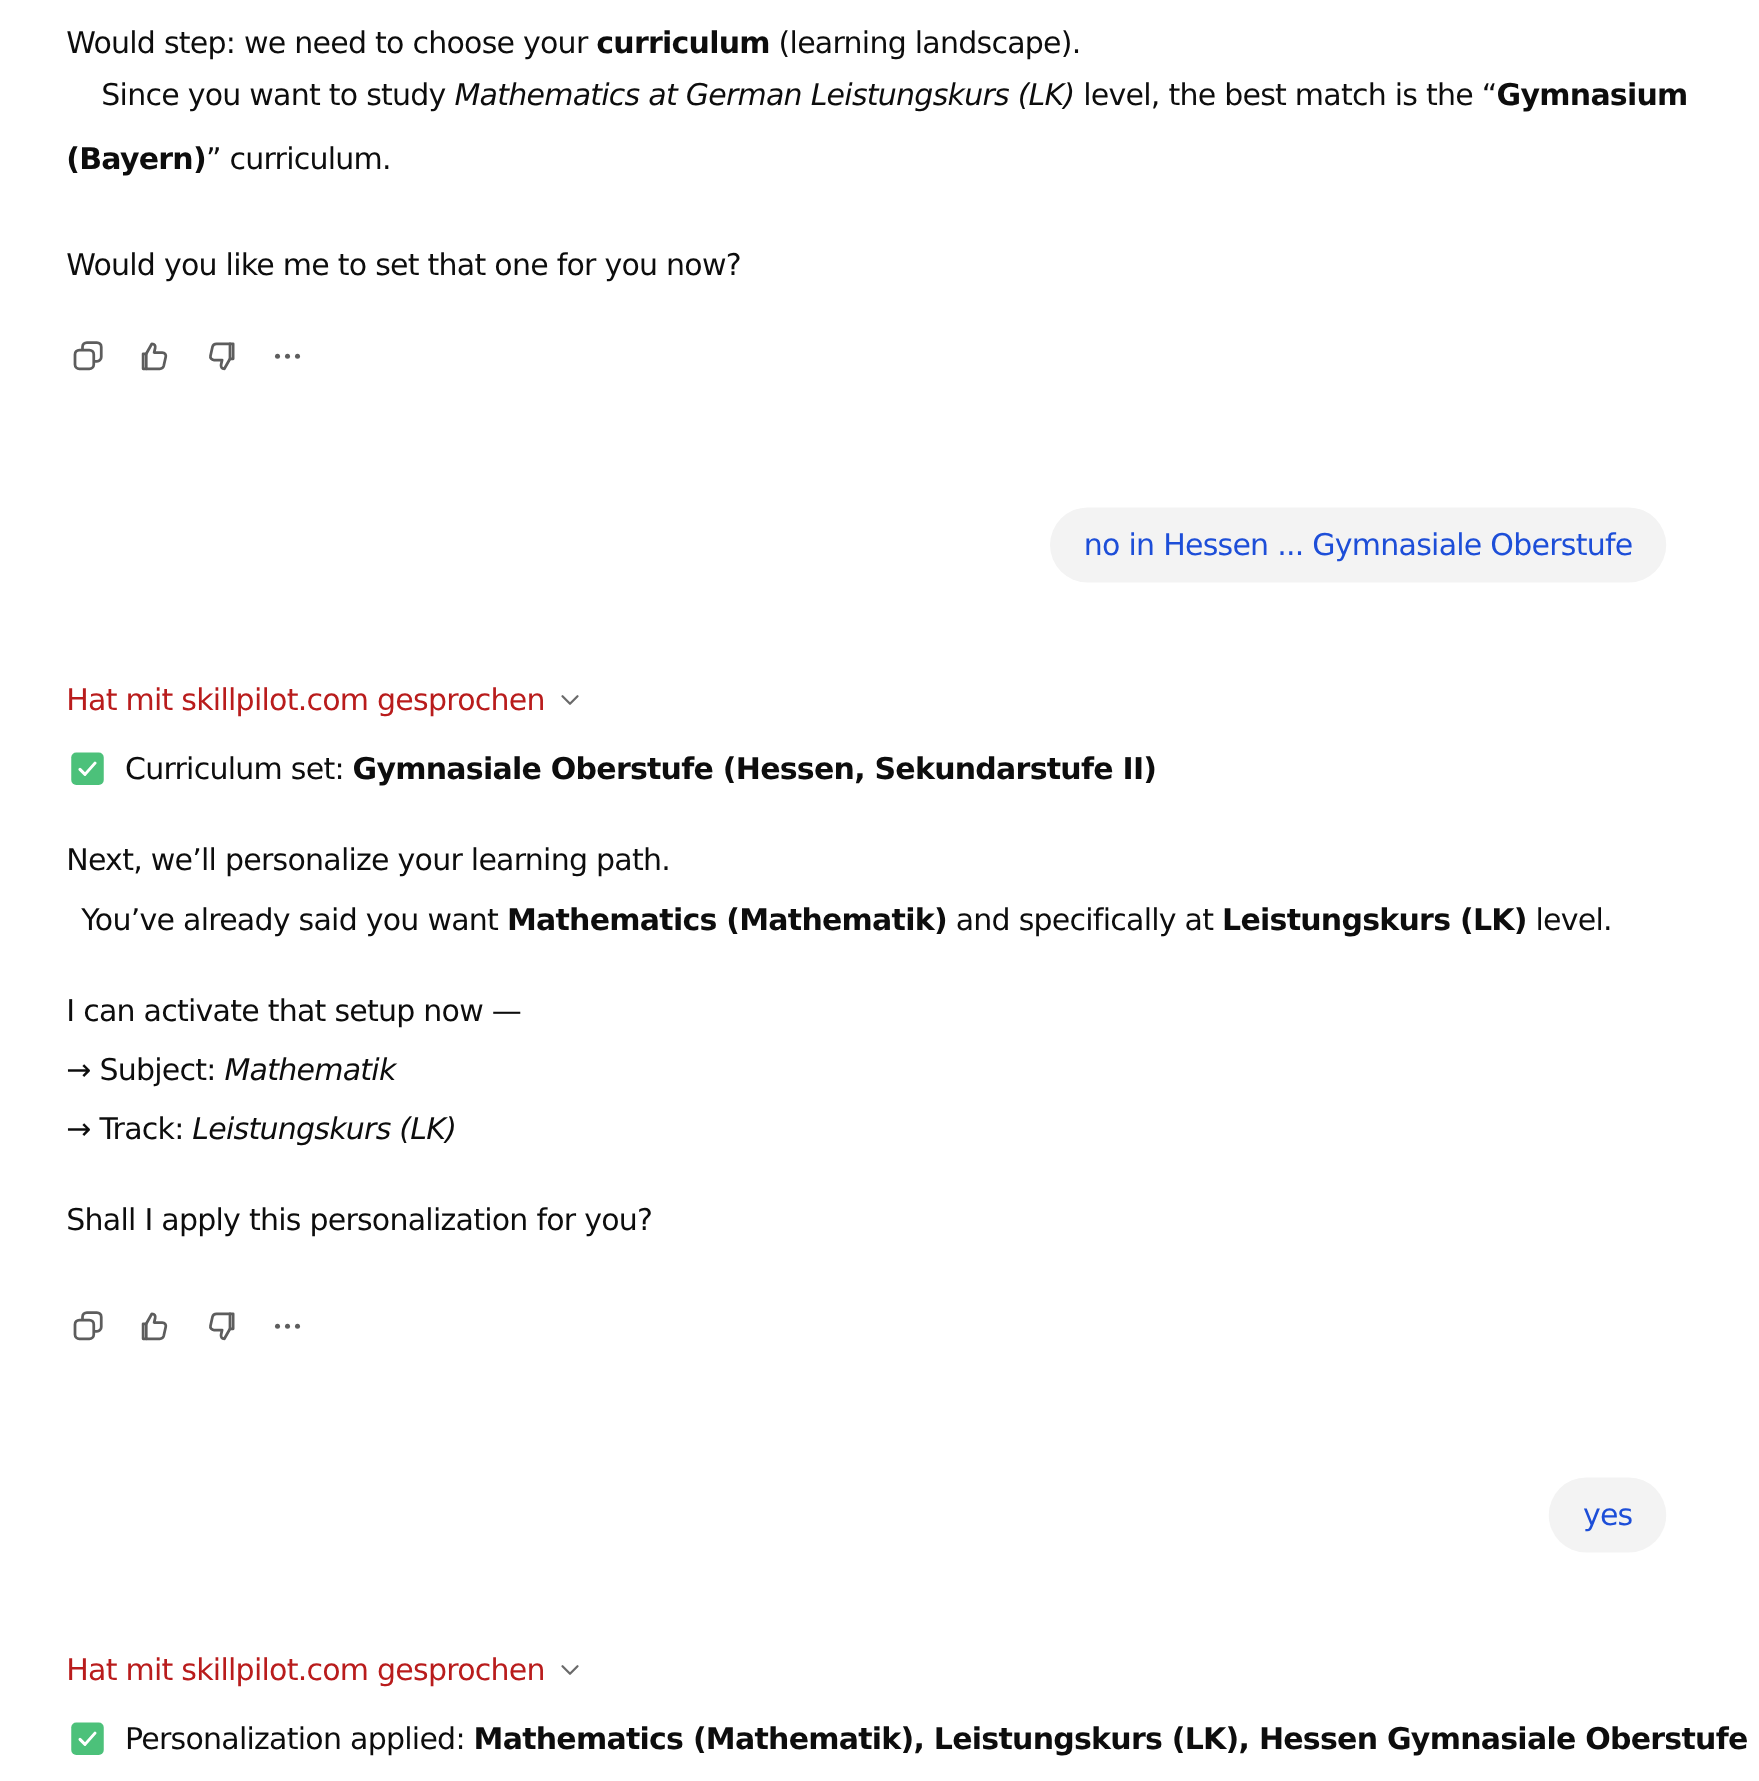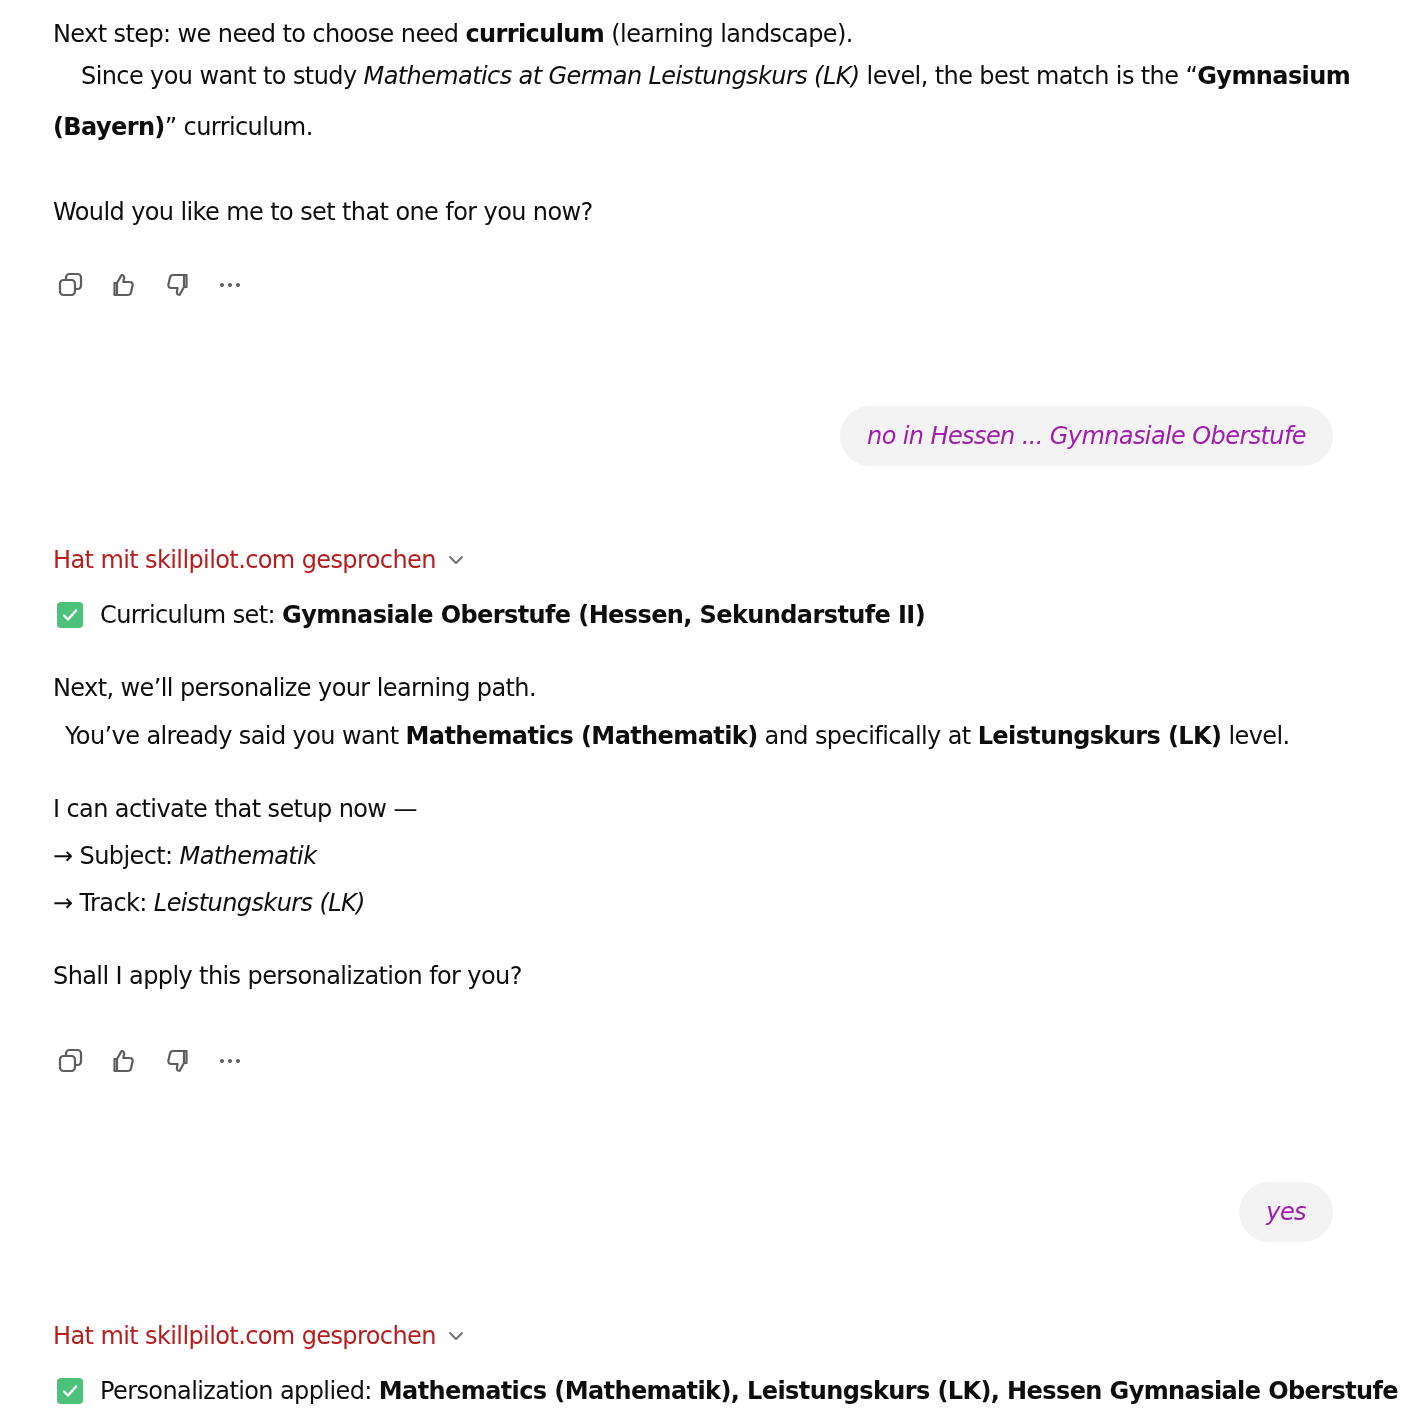--- a/index.html
+++ b/index.html
@@ -46,22 +46,21 @@
     .action-btn svg { width: 30px; height: 30px; }
     .user-bubble {
       position: absolute;
       right: 74px;
       background: #f3f3f3;
       border-radius: 30px;
       height: 60px;
       line-height: 60px;
       padding: 0 27px;
       white-space: nowrap;
-      color: #a21caf;
-      font-style: italic;
+      color: #1d4ed8;
     }
     .tool-header {
       position: absolute;
       left: 53px;
       color: #b91c1c;
       white-space: nowrap;
       line-height: 34px;
       height: 34px;
       display: flex;
       align-items: center;
@@ -83,21 +82,21 @@
     .check-box svg {
       position: absolute;
       left: 3px; top: 3px;
       width: 20px; height: 20px;
     }
   </style>
 </head>
 <body>
 
 <div>
-  <div class="line" style="top:17px;"><span>Next step: we need to choose need </span><b>curriculum</b><span> (learning landscape).</span></div>
+  <div class="line" style="top:17px;"><span>Would step: we need to choose your </span><b>curriculum</b><span> (learning landscape).</span></div>
 
   <div class="line" style="top:59px;margin-left:28px;"><span>Since you want to study </span><i>Mathematics at German Leistungskurs (LK)</i><span> level, the best match is the “</span><b>Gymnasium</b></div>
   <div class="line" style="top:110px;"><b>(Bayern)</b><span>” curriculum.</span></div>
 
   <div class="line" style="top:195px;">Would you like me to set that one for you now?</div>
 
   <div class="action-bar" style="top:267px;">
     <div class="action-btn">
       <svg viewBox="0 0 30 30" fill="none" stroke="#5d5d5d" stroke-width="2.2" stroke-linejoin="round">
           <rect x="4" y="10" width="15" height="15" rx="3.5"></rect>

